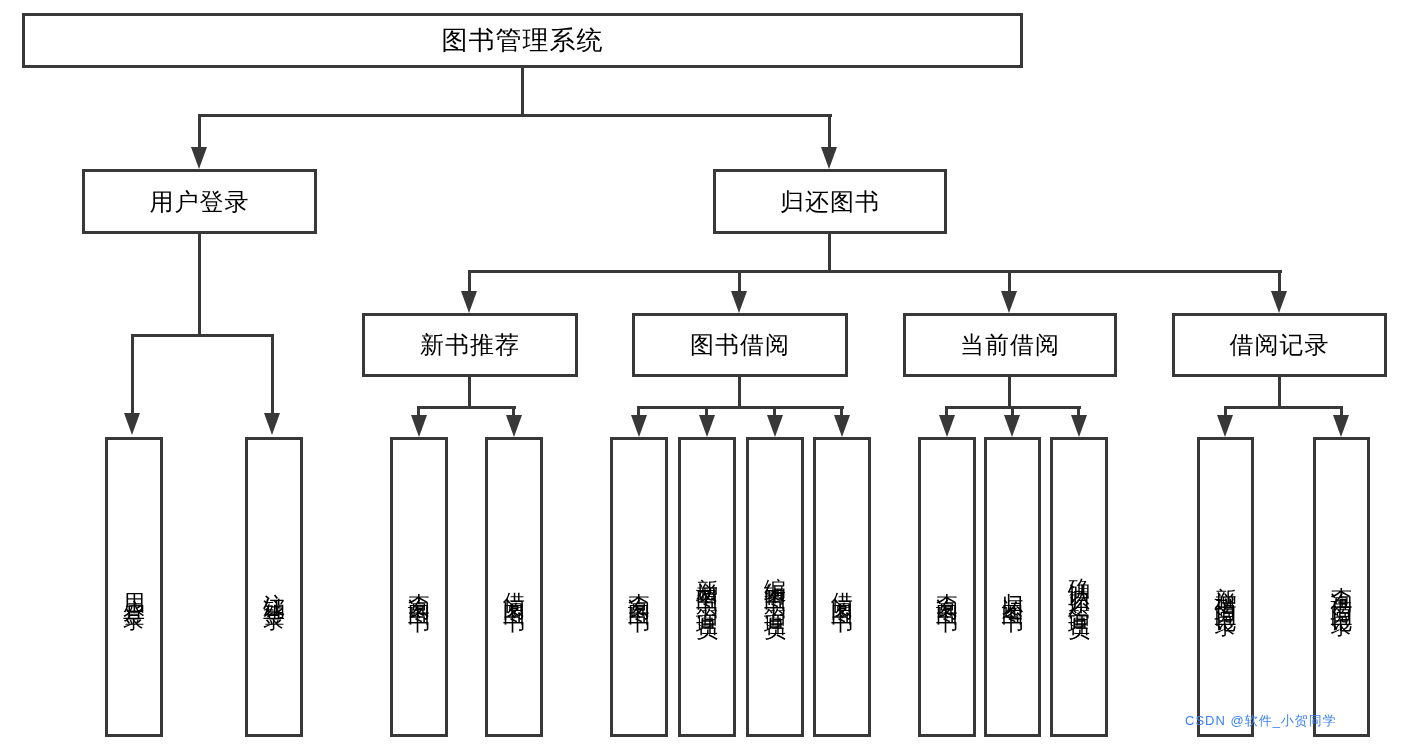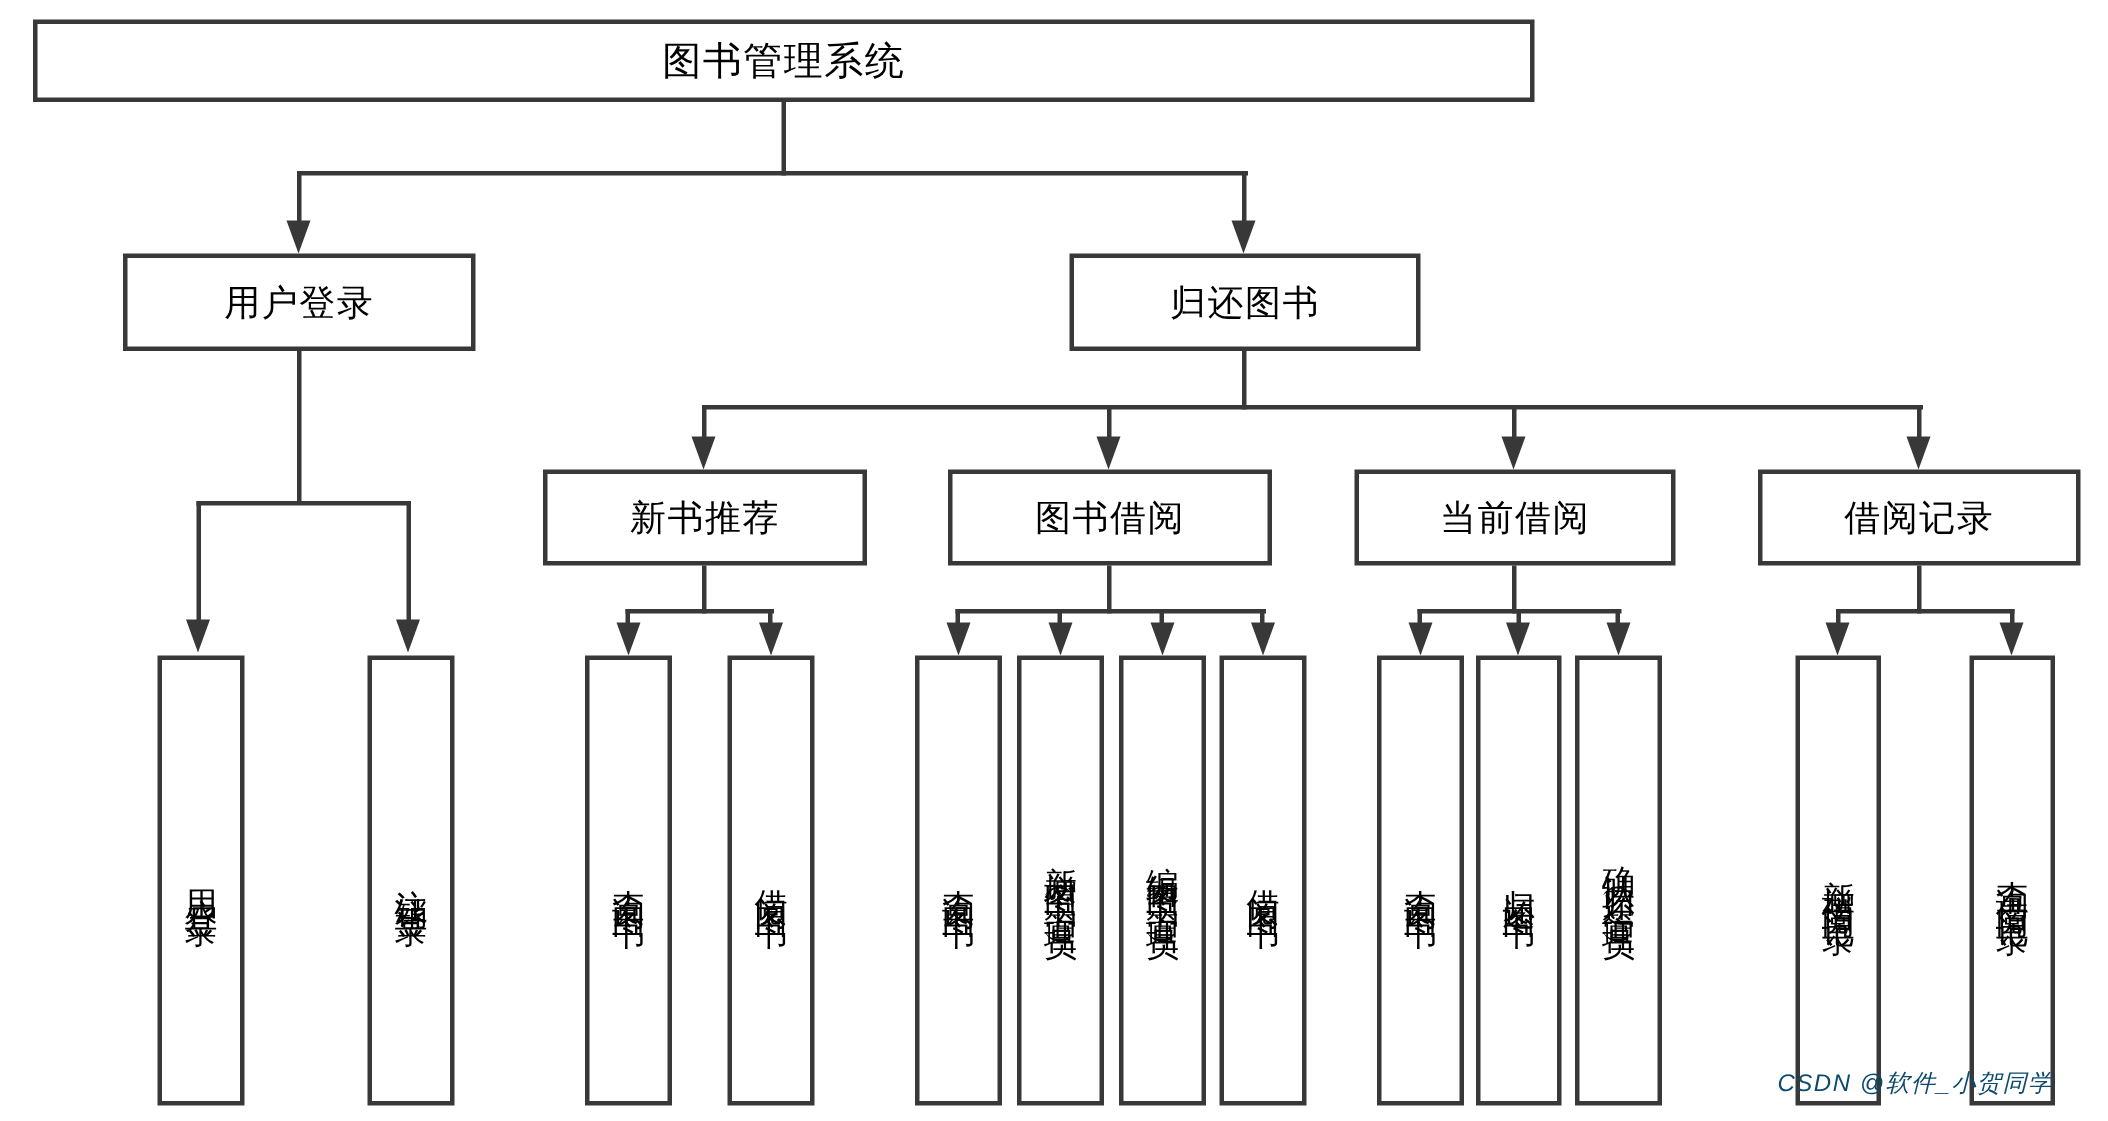--- a/index.html
+++ b/index.html
@@ -92,22 +92,22 @@
   #a-cb-2{left:1004px;top:415px;}
   #a-cb-3{left:1071px;top:415px;}
   
   #c-br-stem{left:1278px;top:375px;height:34px;}
   #c-br-bar{left:1224px;top:406px;width:119px;}
   #c-br-d1{left:1224px;top:406px;height:12px;}
   #c-br-d2{left:1340px;top:406px;height:12px;}
   #a-br-1{left:1217px;top:415px;}
   #a-br-2{left:1333px;top:415px;}
   
-  #watermark{position:absolute;left:1185px;top:712px;font-size:16px;letter-spacing:1px;
-             color:#0c4a6e;white-space:nowrap;font-style:italic;}
+  #watermark{position:absolute;left:1185px;top:712px;font-size:13px;letter-spacing:1px;
+             color:#3b82f6;white-space:nowrap;}
 </style>
 </head>
 <body>
 
 <div class="stage">
 
   <div class="vl" id="c-root-stem"></div>
   <div class="hl" id="c-root-bar"></div>
   <div class="vl" id="c-root-d1"></div>
   <div class="vl" id="c-root-d2"></div>

